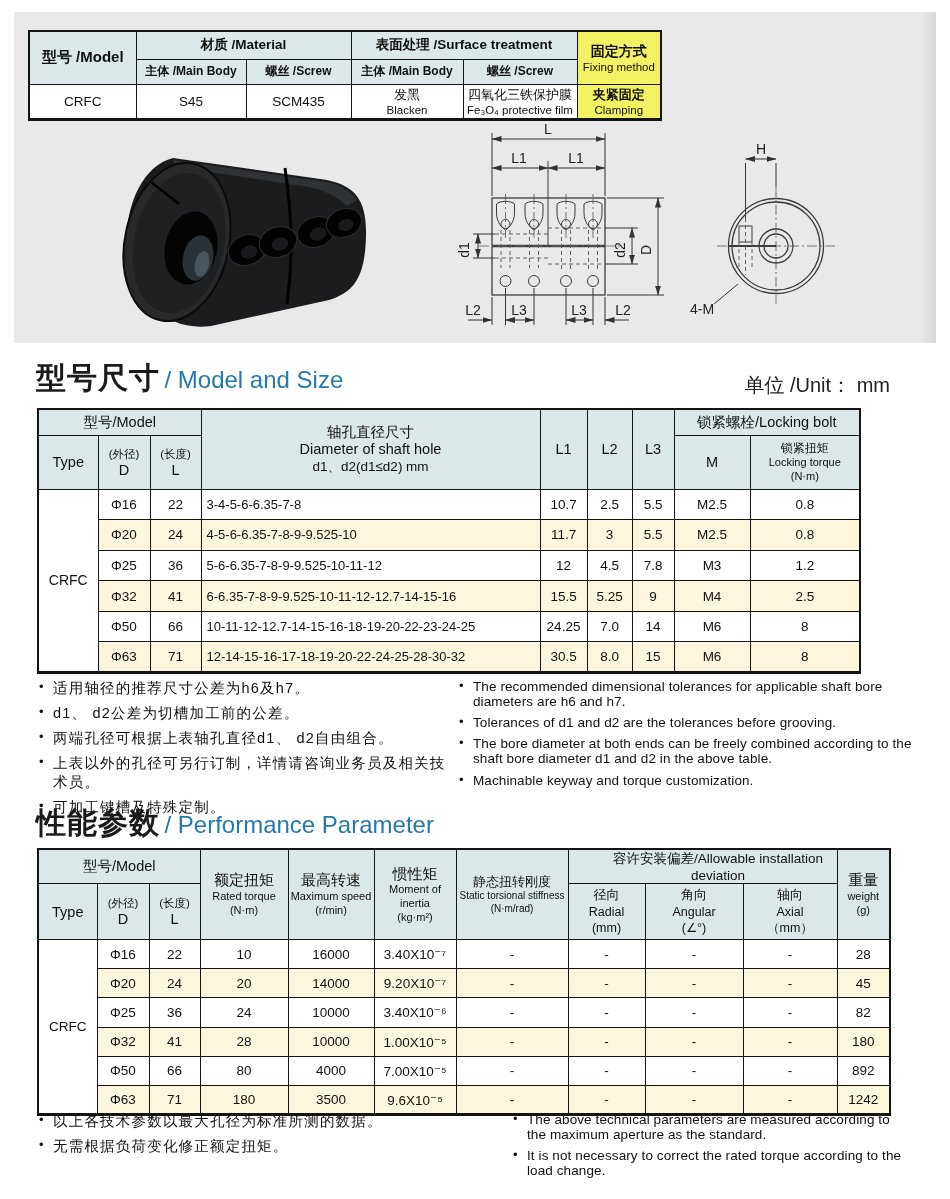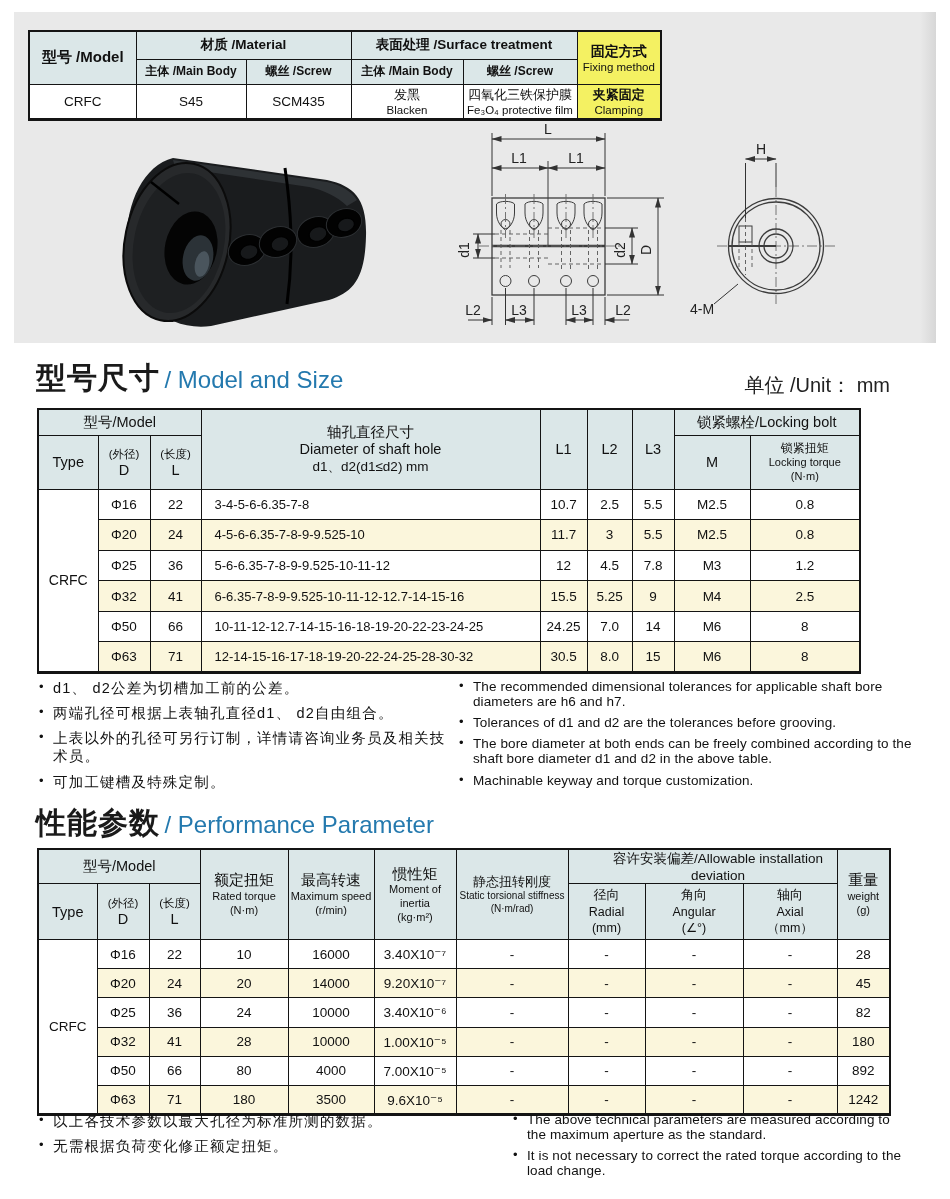--- a/index.html
+++ b/index.html
@@ -41,21 +41,21 @@
           border-bottom-width:3px; background:#fff; }
   .size tr.hr1 { height:26px; } .size tr.hr2 { height:54px; }
   .size tr.dr { height:30.6px; }
   .size th { background:#dbe7e8; font-size:14.5px; font-weight:normal; }
   .size th .sm, .perf th .sm { font-size:11.5px; }
   .size .boreh div { line-height:1.2; font-size:14.5px; }
   .size .boreh div:last-child { font-size:13.5px; }
   .size .torq div { font-size:11px; line-height:1.25; }
   .size .torq div:first-child { font-size:12px; }
   .size td { font-size:13.5px; }
-  .size td.bores { text-align:left; padding-left:13px; font-size:13px; }
+  .size td.bores { text-align:left; padding-left:5px; font-size:13px; }
   .alt td { background:#fbf6dc; }
   td.typecell { background:#fff !important; font-size:14px; }
 
   
   .notes { position:absolute; display:flex; }
   .notes ul { list-style:none; }
   .notes li { position:relative; padding-left:15px; }
   .notes li::before { content:"•"; position:absolute; left:1px; top:0; font-size:13px; }
   .nzh li { font-size:14.5px; letter-spacing:1.2px; margin-bottom:7px; line-height:1.25; }
   .nen li { font-size:13.5px; margin-bottom:6px; line-height:1.12; letter-spacing:.1px; }
@@ -377,20 +377,21 @@
     <td>8.0</td>
     <td>15</td>
     <td>M6</td>
     <td>8</td>
   </tr>
 </tbody>
   </table>
 
 <div class="notes" style="left:38px; top:679px; width:890px">
   <ul class="nzh" style="width:420px">
+    <li>适用轴径的推荐尺寸公差为h6及h7。</li>
     <li>d1、 d2公差为切槽加工前的公差。</li>
     <li>两端孔径可根据上表轴孔直径d1、 d2自由组合。</li>
     <li>上表以外的孔径可另行订制，详情请咨询业务员及相关技术员。</li>
     <li>可加工键槽及特殊定制。</li>
   </ul>
   <ul class="nen" style="width:468px">
     <li>The recommended dimensional tolerances for applicable shaft bore diameters are h6 and h7.</li>
     <li>Tolerances of d1 and d2 are the tolerances before grooving.</li>
     <li>The bore diameter at both ends can be freely combined according to the shaft bore diameter d1 and d2 in the above table.</li>
     <li>Machinable keyway and torque customization.</li>

